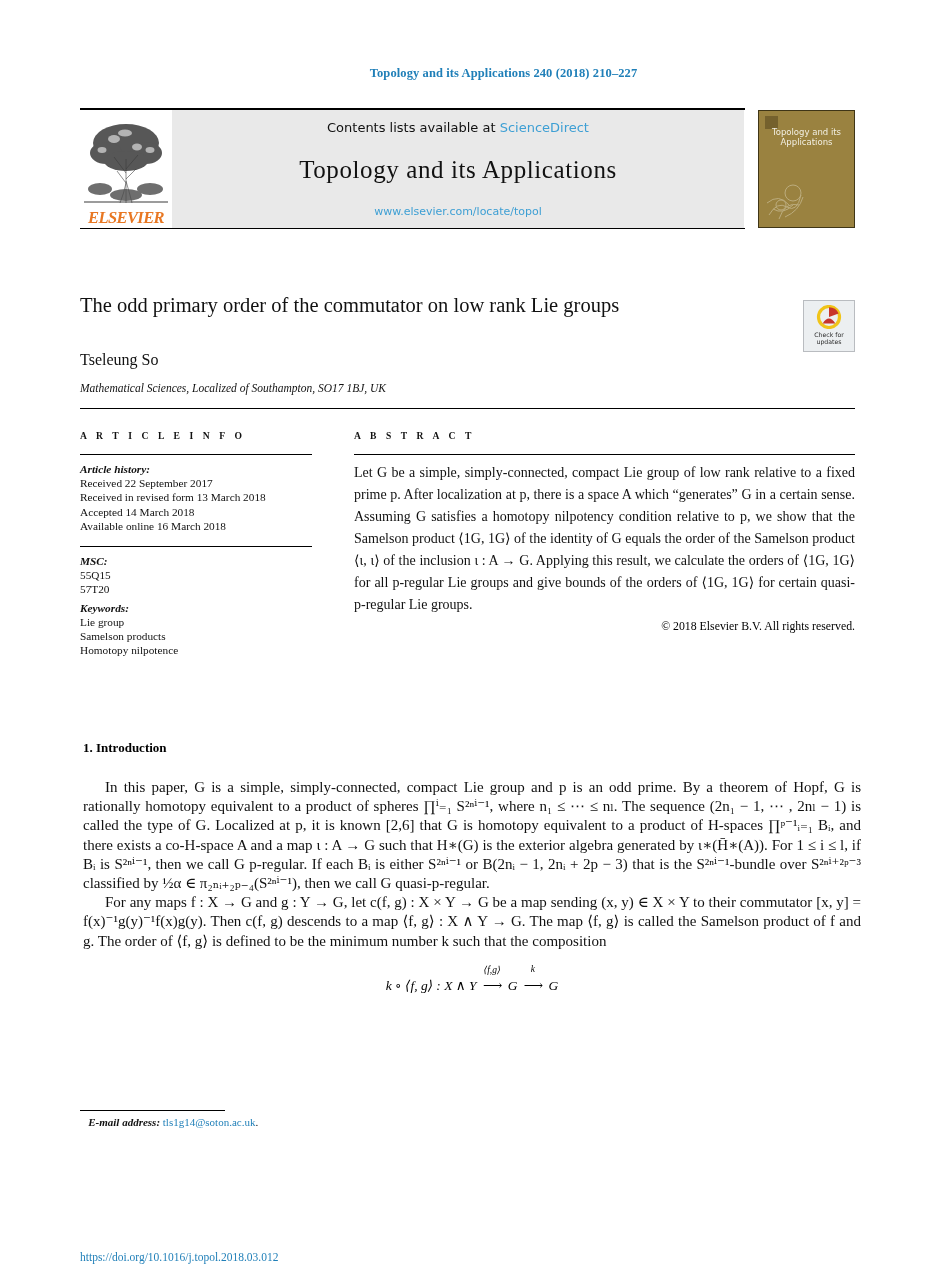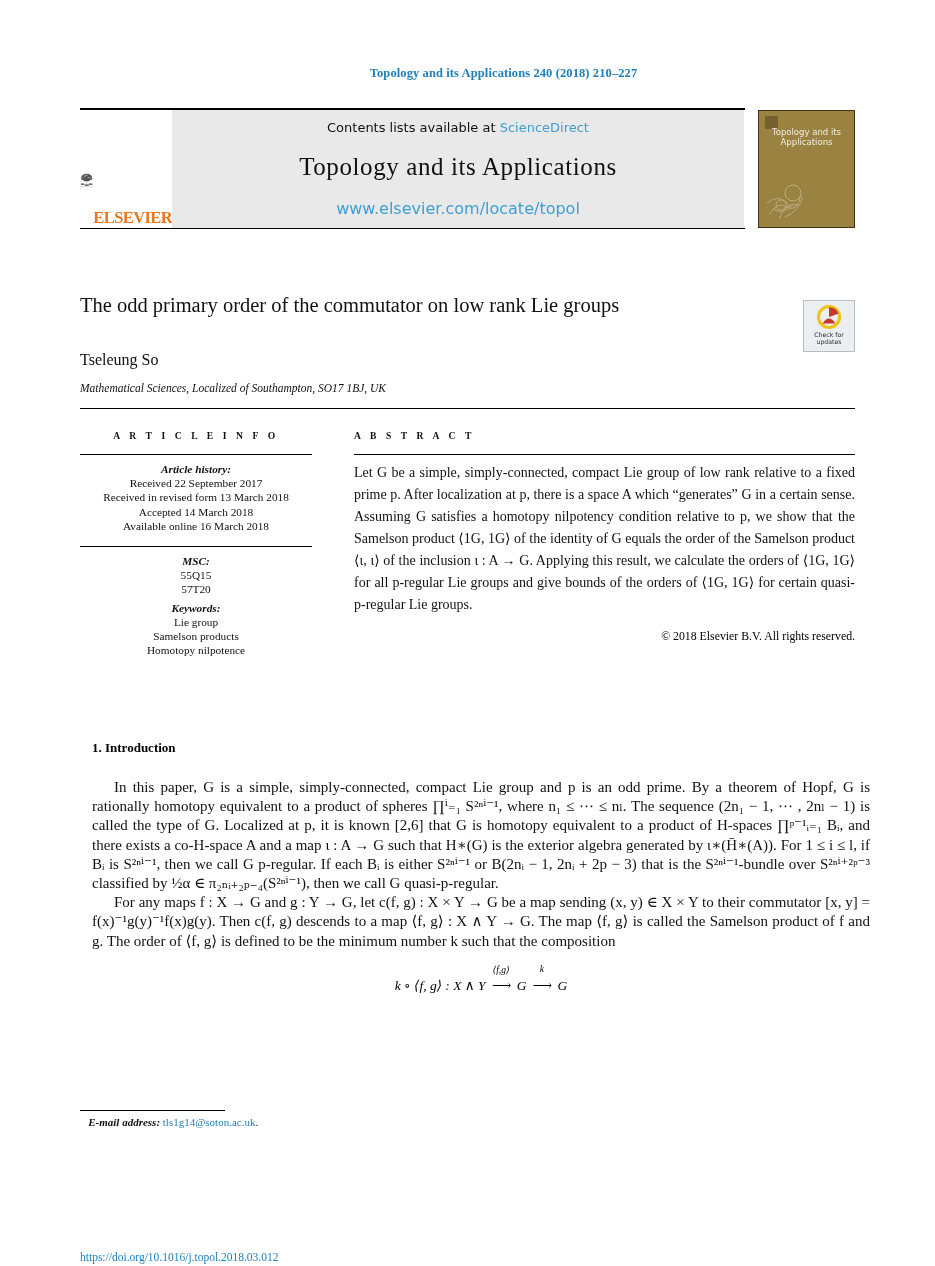--- a/index.html
+++ b/index.html
@@ -48,25 +48,26 @@
   }
   .masthead-body {
     display: flex;
     align-items: stretch;
     height: 118px;
   }
   .elsevier-logo {
     width: 92px;
     flex: 0 0 92px;
     display: flex;
-    flex-direction: row;
+    flex-direction: column;
     justify-content: flex-end;
-    align-items: flex-end;
+    align-items: center;
     padding-bottom: 2px;
     box-sizing: border-box;
+    font-style: italic;
   }
   .tree-svg { display:block; }
   .elsevier-word {
     font-family: "Liberation Serif", serif;
     font-size: 16.5px;
     font-weight: bold;
     color: #e87722;
     letter-spacing: -0.6px;
     line-height: 17px;
   }
@@ -86,21 +87,21 @@
     font-family: "DejaVu Sans", sans-serif;
   }
   .contents-line .sd-link { color: #3d9fd4; }
   .journal-title {
     font-size: 25px;
     letter-spacing: 0.6px;
     color: #111;
     font-family: "Liberation Serif", serif;
   }
   .journal-url {
-    font-size: 16px;
+    font-size: 11px;
     color: #3d9fd4;
     font-family: "DejaVu Sans", sans-serif;
   }
   .cover-thumb {
     width: 97px;
     flex: 0 0 97px;
     margin-left: 14px;
     background: #9a8240;
     border: 1px solid #3f3516;
     box-sizing: border-box;
@@ -195,21 +196,21 @@
   }
 
   
   .infoabs {
     position: absolute;
     top: 430px;
     left: 80px;
     width: 775px;
     display: flex;
   }
-  .col-info { width: 232px; flex: 0 0 232px; text-align: center; }
+  .col-info { width: 232px; flex: 0 0 232px; }
   .col-gap  { width: 42px; flex: 0 0 42px; }
   .col-abs  { flex: 1 1 auto; }
 
   .sec-label {
     font-size: 9.6px;
     font-weight: bold;
     letter-spacing: 3.6px;
     font-family: "Liberation Serif", serif;
     color: #111;
   }
@@ -230,28 +231,28 @@
 
   .abs-body {
     font-size: 14px;
     line-height: 22px;
     text-align: justify;
     color: #111;
   }
   .abs-copy {
     text-align: right;
     font-size: 11.8px;
-    margin-top: 13px;
+    margin-top: 3px;
   }
 
   
   .main {
     position: absolute;
     top: 740px;
-    left: 92px;
+    left: 83px;
     width: 778px;
   }
   .sec-heading {
     font-size: 13px;
     font-weight: bold;
     margin: 0 0 22px 0;
   }
   .para {
     font-size: 15px;
     line-height: 19.2px;

